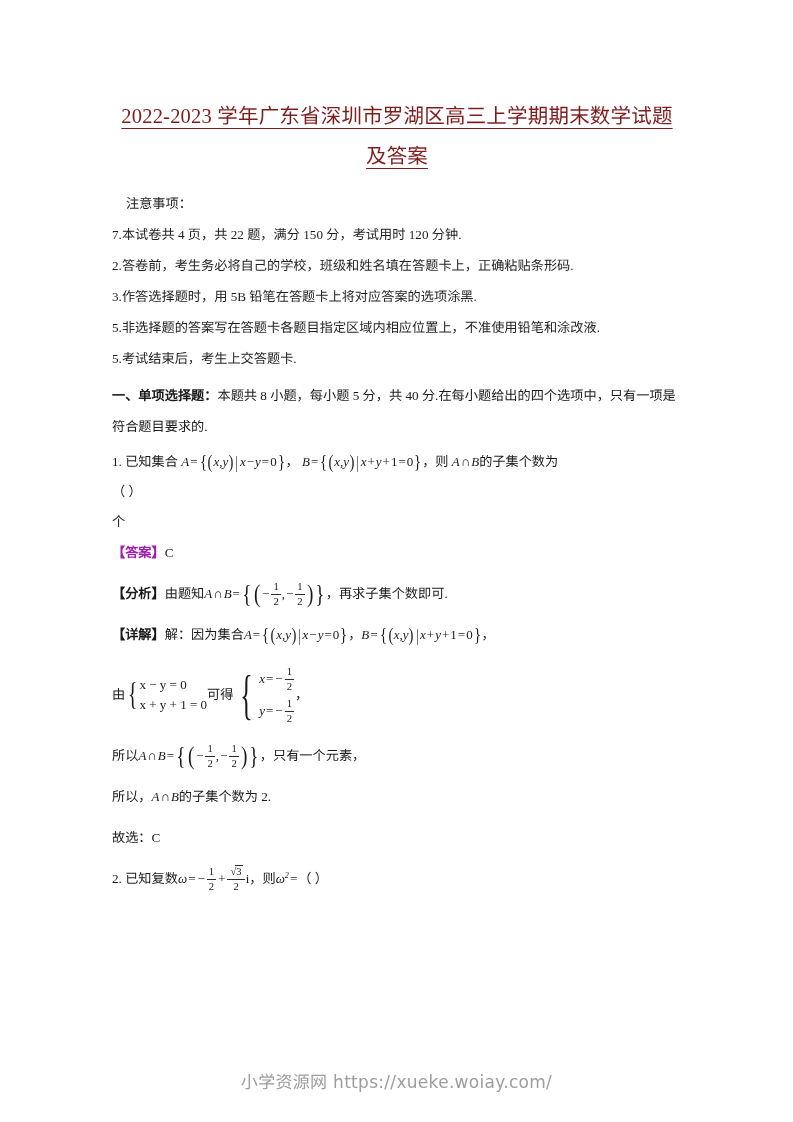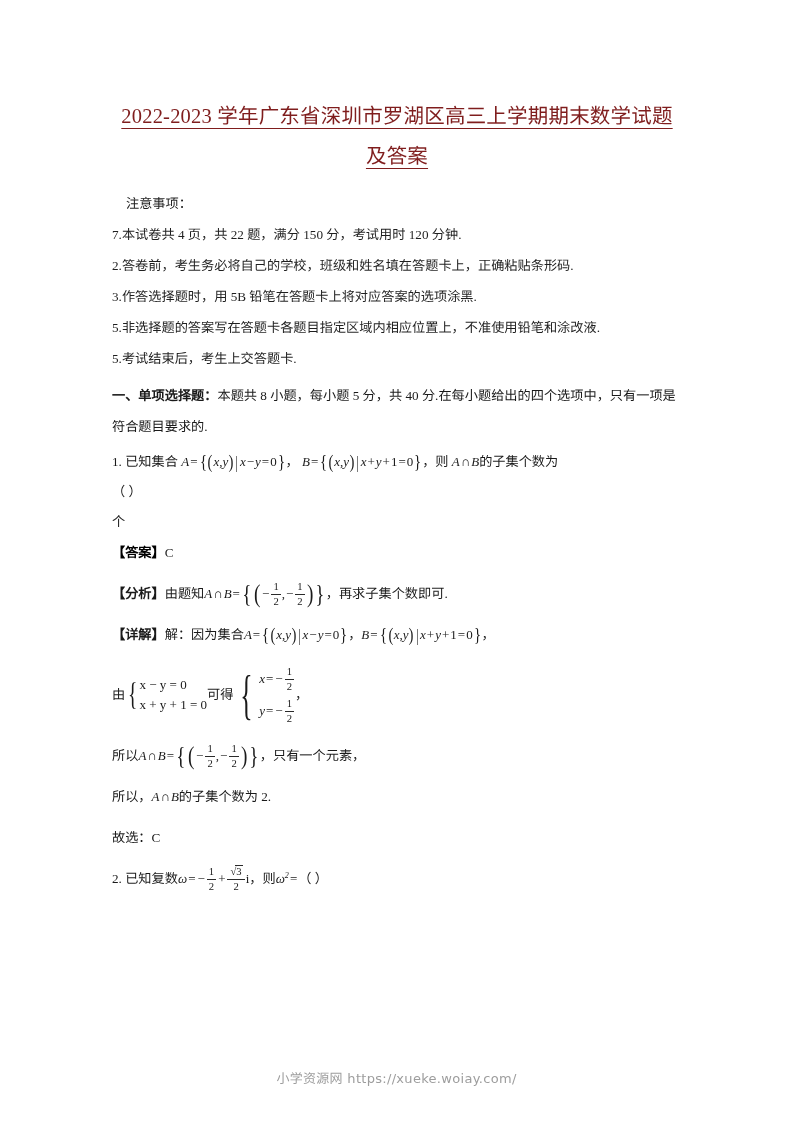--- a/index.html
+++ b/index.html
@@ -84,21 +84,21 @@
   .opt-c { left: 337px; }
   .opt-d { left: 508px; }
   .opt-wrap {
     font-size: 13.2px;
     line-height: 30px;
     margin: 0;
   }
 
   
   .blue {
-    color: #000000;
+    color: #a21caf;
   }
   .marker {
     font-weight: 700;
   }
 
   
   .m {
     font-family: "Liberation Serif", "DejaVu Serif", serif;
     font-style: italic;
     font-size: 13px;
@@ -219,21 +219,21 @@
   .math-block.tall { line-height: 34px; min-height: 70px; display: flex; align-items: center; }
 
   
   .watermark {
     position: absolute;
     left: 0;
     top: 1068px;
     width: 793px;
     text-align: center;
     font-family: "DejaVu Sans", "Liberation Sans", sans-serif;
-    font-size: 13px;
+    font-size: 17px;
     color: #9d9d9d;
     letter-spacing: 0.3px;
   }
 </style>
 </head>
 <body>
 
 <div class="page">
   <div class="content">
 

